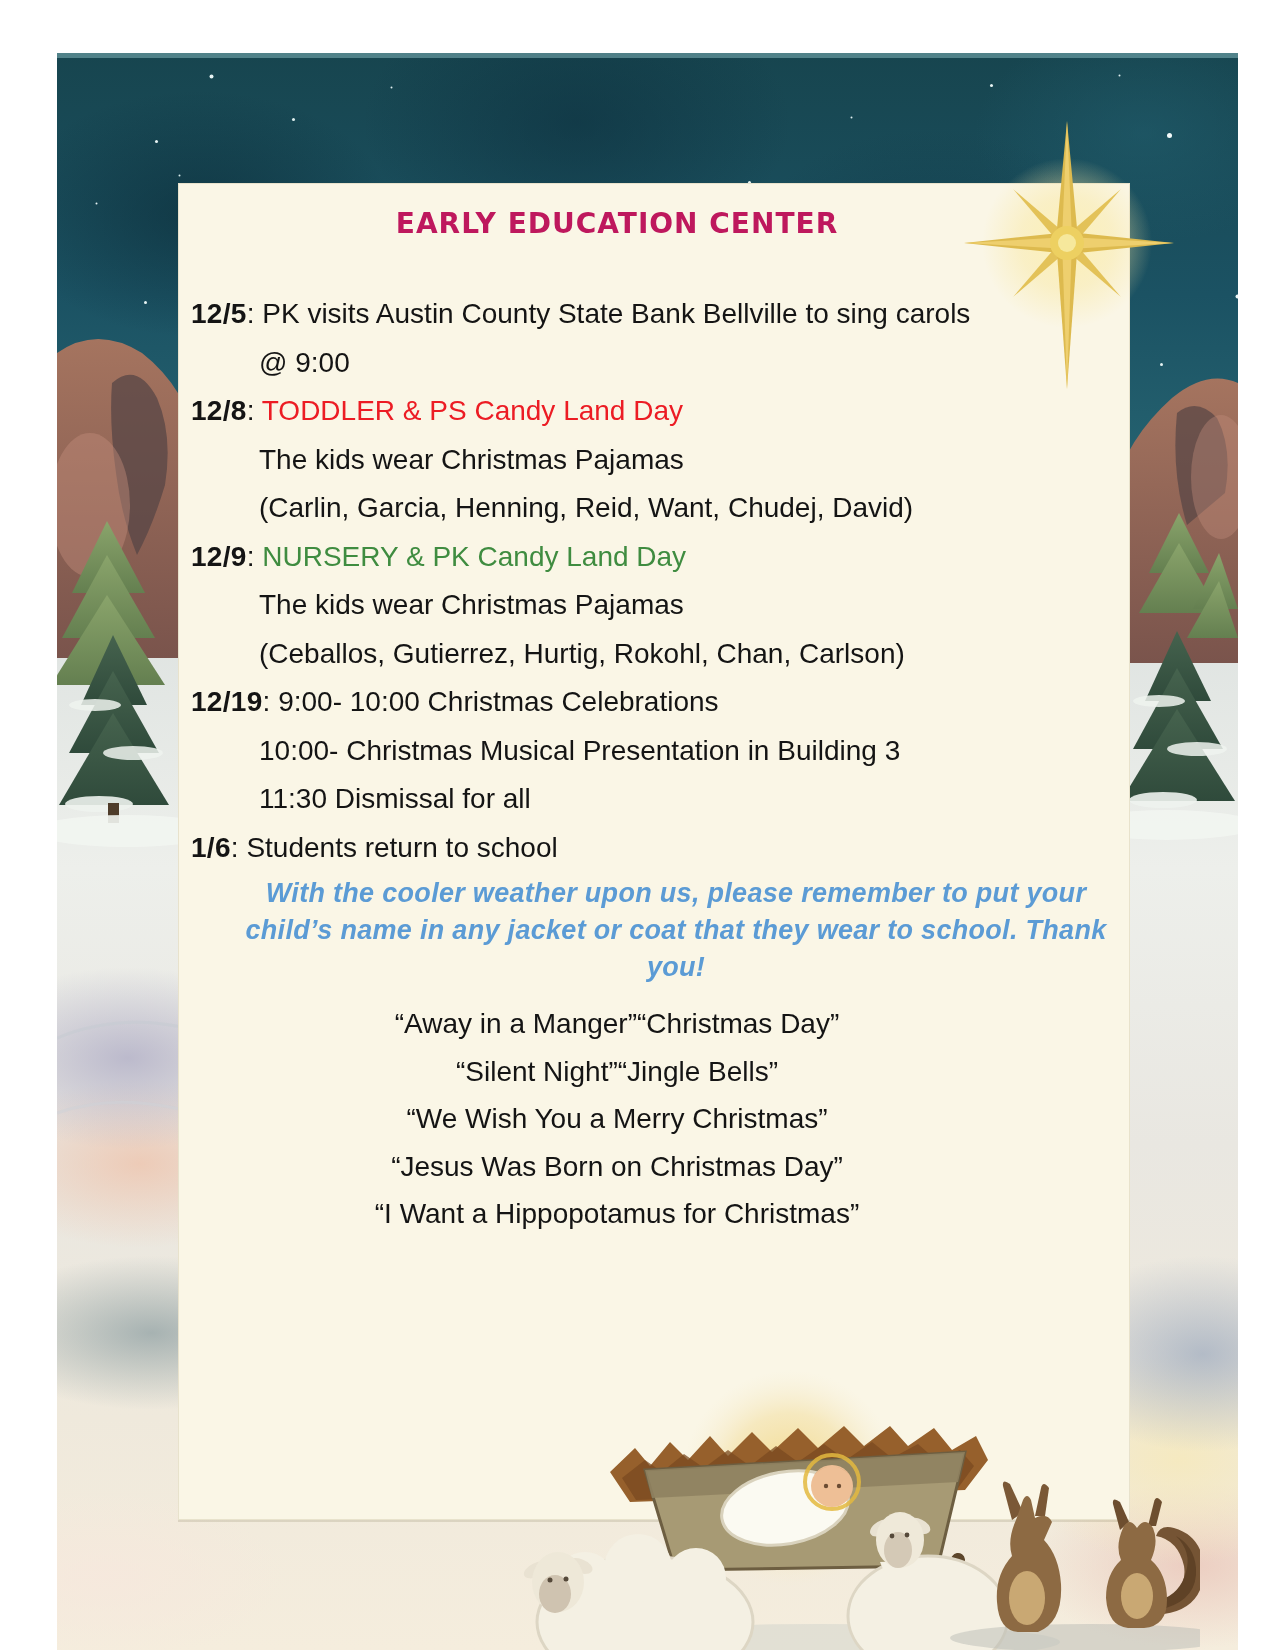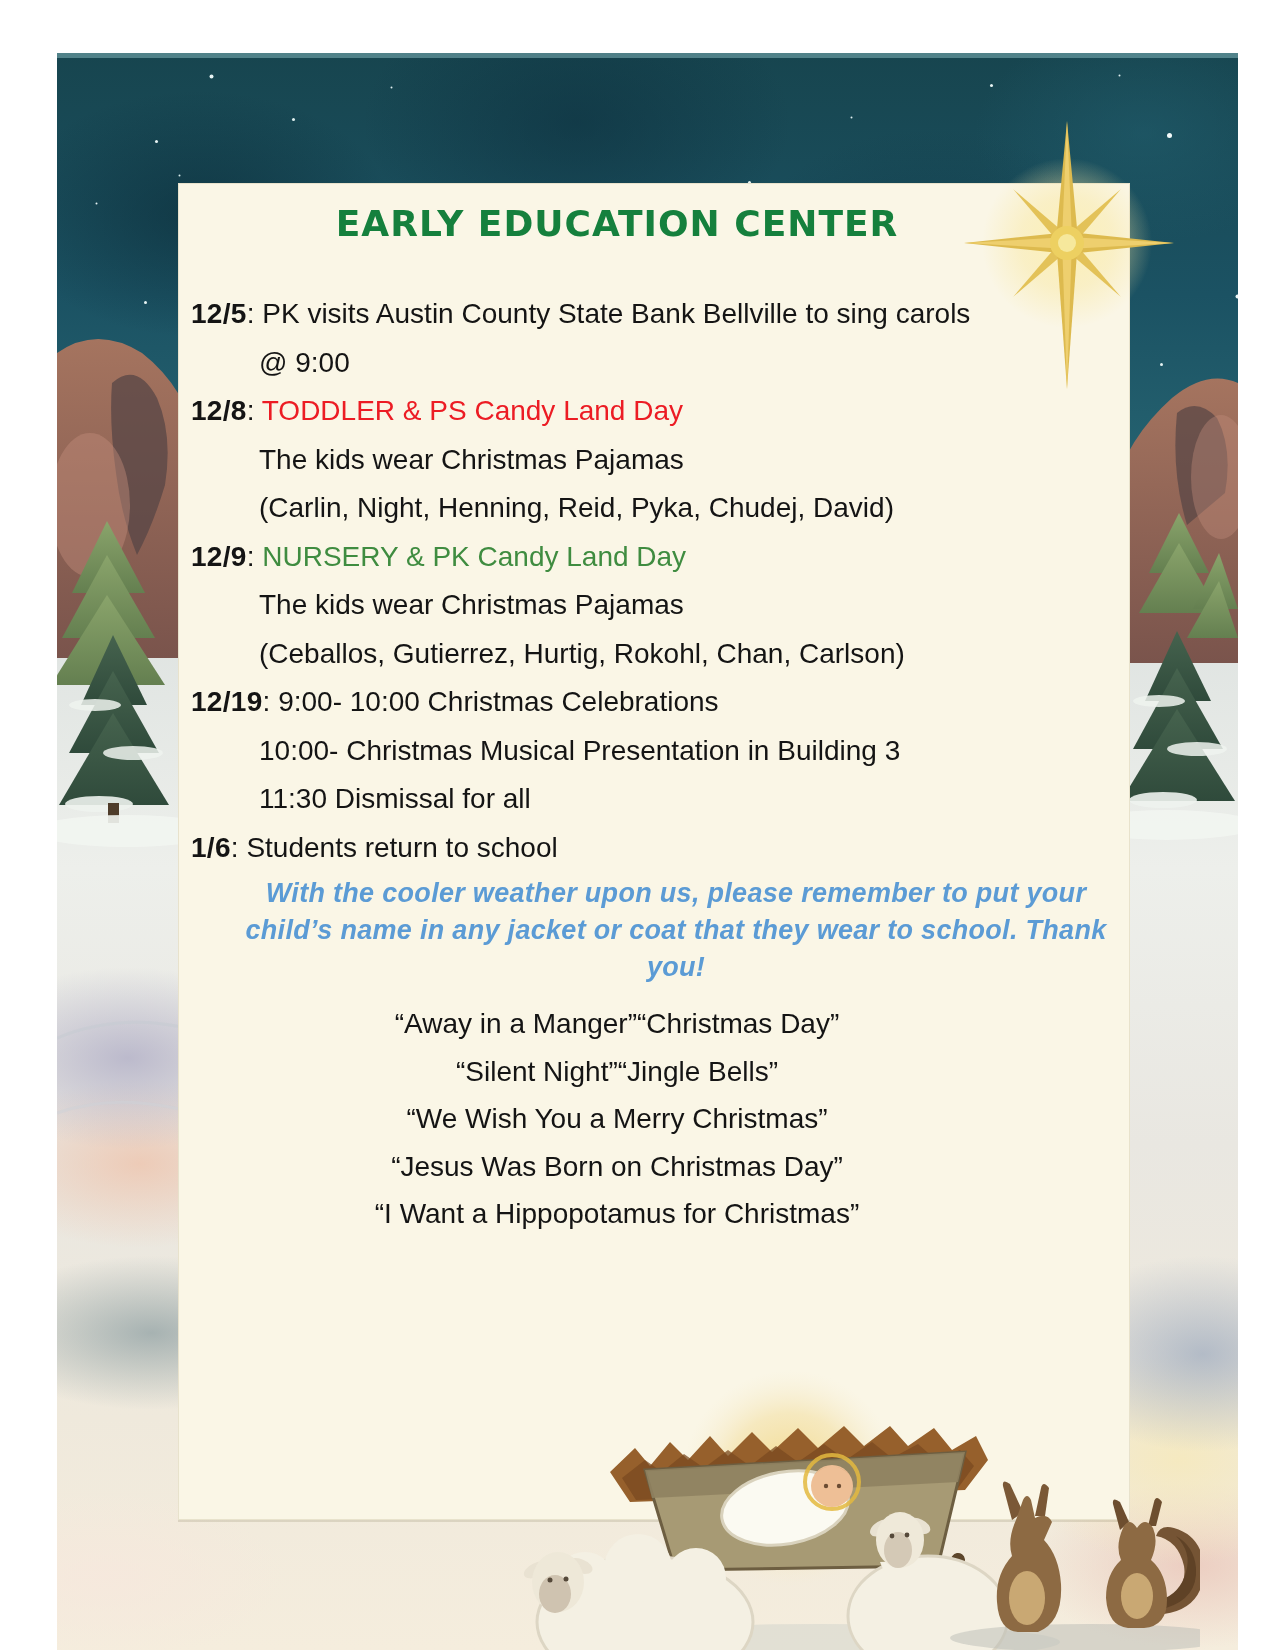--- a/index.html
+++ b/index.html
@@ -47,21 +47,21 @@
   .scenery{left:0;top:0;width:1181px;height:1597px;}
   .bstar{left:893px;top:62px;width:234px;height:280px;}
   .nativity{left:403px;top:1317px;width:740px;height:280px;}
 
   
   .panel{position:absolute;left:121px;top:130px;width:952px;height:1337px;
     background:#faf6e6;border:1px solid #e8e2cc;box-sizing:border-box;
     box-shadow:0 2px 0 rgba(150,142,110,.25);}
   .center-col{text-align:center;padding-right:74px;}
   .title{margin:14px 0 0;font-family:"DejaVu Sans","Liberation Sans",sans-serif;
-    font-weight:800;font-size:36px;line-height:52px;letter-spacing:1px;color:#15803d;}
+    font-weight:800;font-size:28px;line-height:52px;letter-spacing:1px;color:#be185d;}
   .schedule{margin-top:40px;padding:0 28px 0 12px;font-size:28px;line-height:48.5px;
     font-weight:500;color:#141414;}
   .sched-line .date{font-weight:800;letter-spacing:.3px;}
   .sched-sub{padding-left:68px;}
   .note{margin-top:3px;padding:0 14px;text-align:center;font-size:27px;line-height:37px;
     font-weight:bold;font-style:italic;color:#5b9bd5;letter-spacing:.3px;margin-left:44px;}
   .music-heading{margin-top:42px;font-size:28px;font-weight:800;letter-spacing:1.2px;
     color:#0d0d0d;}
   .songs{margin-top:14px;font-size:28px;line-height:47.5px;font-weight:500;color:#141414;}
   .song-row{display:flex;justify-content:center;}
@@ -142,21 +142,21 @@
 
     <div class="panel">
       <div class="center-col">
         <div class="title">EARLY EDUCATION CENTER</div>
       </div>
       <div class="schedule">
           <div class="sched-line"><span class="date">12/5</span><span class="sep">: </span><span class="ev" style="color: rgb(20, 20, 20);">PK visits Austin County State Bank Bellville to sing carols</span></div>
           <div class="sched-sub">@ 9:00</div>
           <div class="sched-line"><span class="date">12/8</span><span class="sep">: </span><span class="ev" style="color: rgb(236, 28, 36);">TODDLER &amp; PS Candy Land Day</span></div>
           <div class="sched-sub">The kids wear Christmas Pajamas</div>
-          <div class="sched-sub">(Carlin, Night, Henning, Reid, Pyka, Chudej, David)</div>
+          <div class="sched-sub">(Carlin, Garcia, Henning, Reid, Want, Chudej, David)</div>
           <div class="sched-line"><span class="date">12/9</span><span class="sep">: </span><span class="ev" style="color: rgb(63, 140, 64);">NURSERY &amp; PK Candy Land Day</span></div>
           <div class="sched-sub">The kids wear Christmas Pajamas</div>
           <div class="sched-sub">(Ceballos, Gutierrez, Hurtig, Rokohl, Chan, Carlson)</div>
           <div class="sched-line"><span class="date">12/19</span><span class="sep">: </span><span class="ev" style="color: rgb(20, 20, 20);">9:00- 10:00 Christmas Celebrations</span></div>
           <div class="sched-sub">10:00- Christmas Musical Presentation in Building 3</div>
           <div class="sched-sub">11:30 Dismissal for all</div>
           <div class="sched-line"><span class="date">1/6</span><span class="sep">: </span><span class="ev" style="color: rgb(20, 20, 20);">Students return to school</span></div>
         </div>
       <div class="note">With the cooler weather upon us, please remember to put your child’s name in any jacket or coat that they wear to school.  Thank you!</div>
       <div class="center-col">

